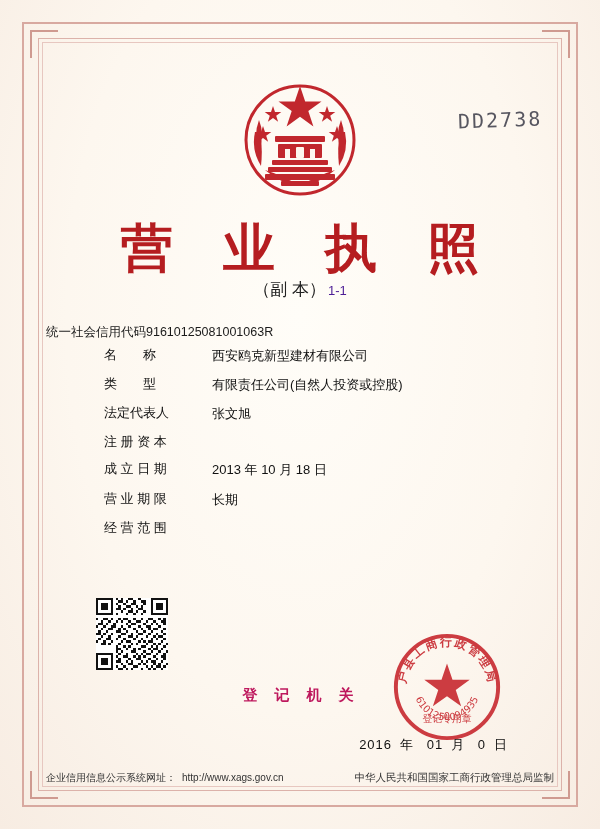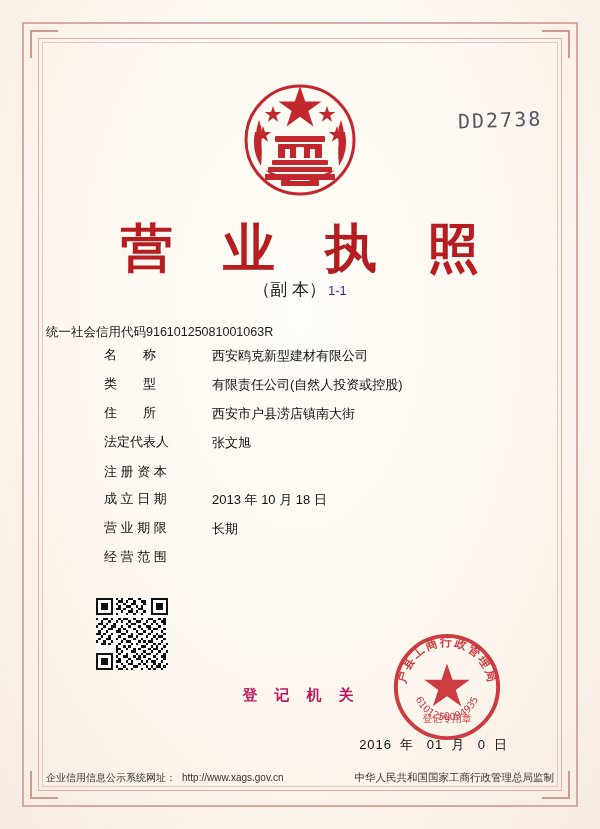--- a/index.html
+++ b/index.html
@@ -262,24 +262,20 @@
     <div class="credit-code">统一社会信用代码91610125081001063R</div>
 
     <div class="fields">
       <div class="row">
         <div class="label">名　　称</div>
         <div class="value">西安鸥克新型建材有限公司</div>
       </div>
       <div class="row">
         <div class="label">类　　型</div>
         <div class="value">有限责任公司(自然人投资或控股)</div>
-      </div>
-      <div class="row">
-        <div class="label">住　　所</div>
-        <div class="value">西安市户县涝店镇南大街</div>
       </div>
       <div class="row">
         <div class="label">法定代表人</div>
         <div class="value">张文旭</div>
       </div>
       <div class="row">
         <div class="label">注 册 资 本</div>
       </div>
       <div class="row">
         <div class="label">成 立 日 期</div>

